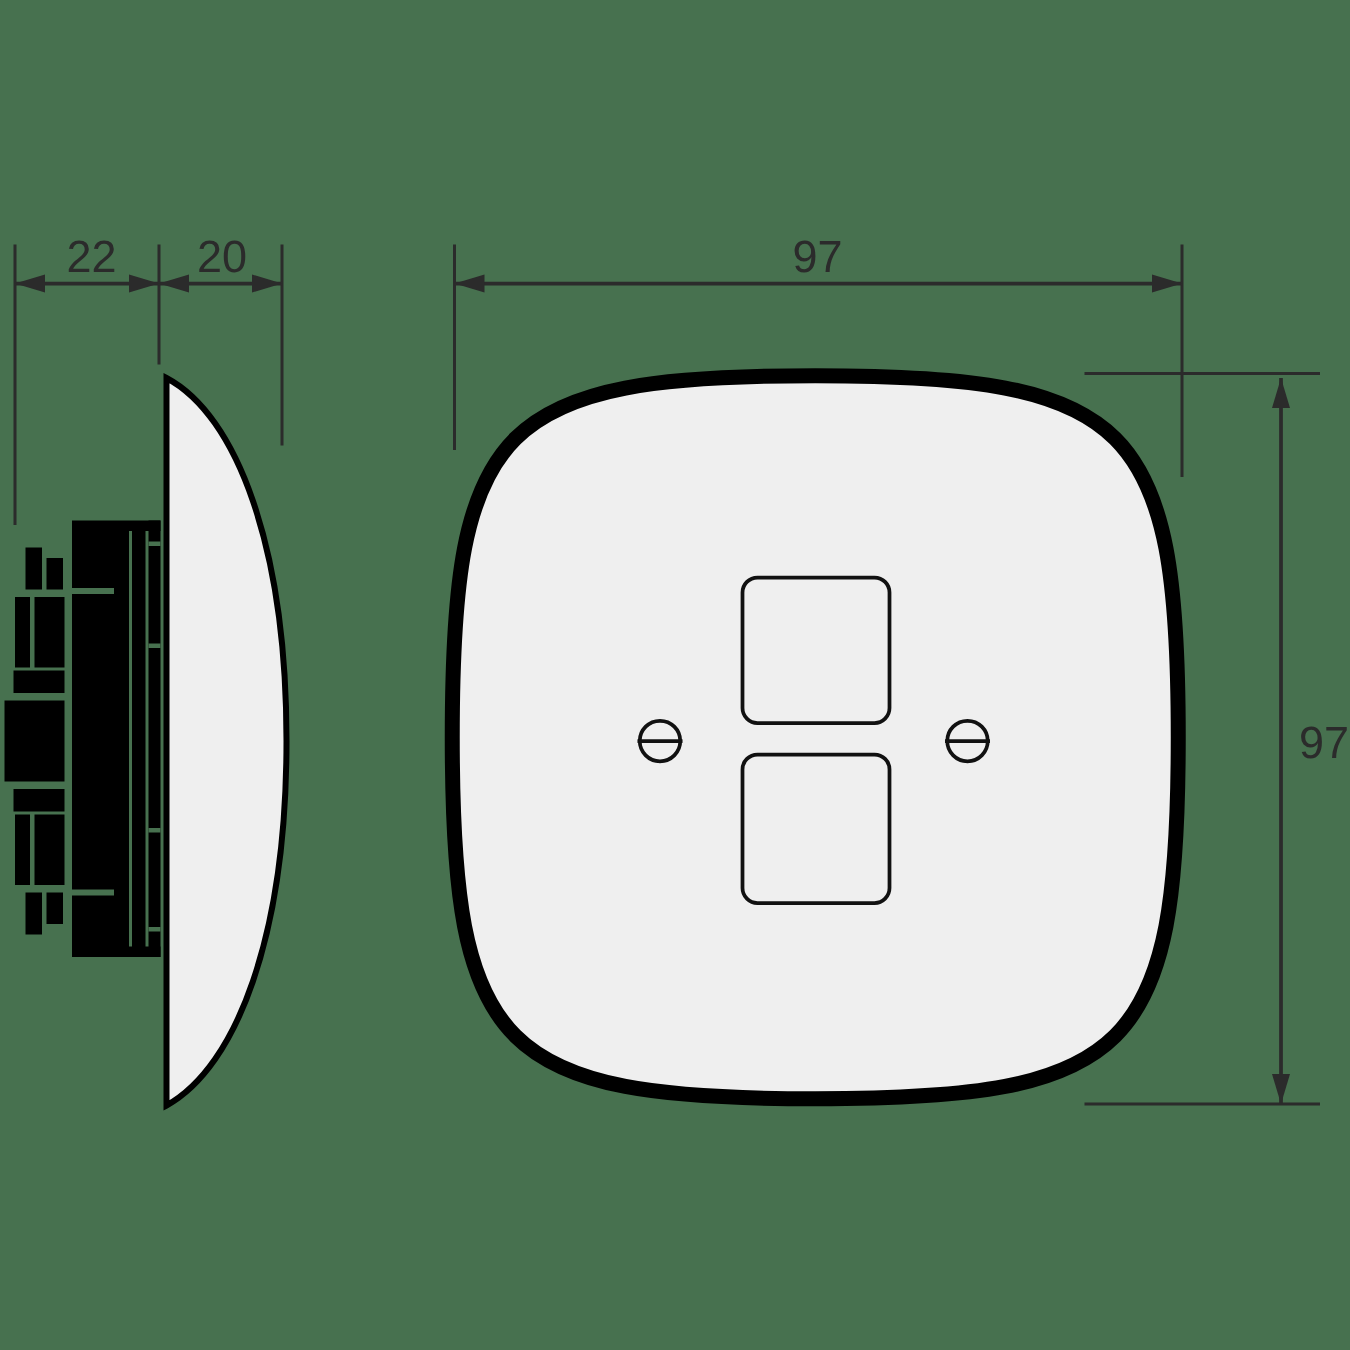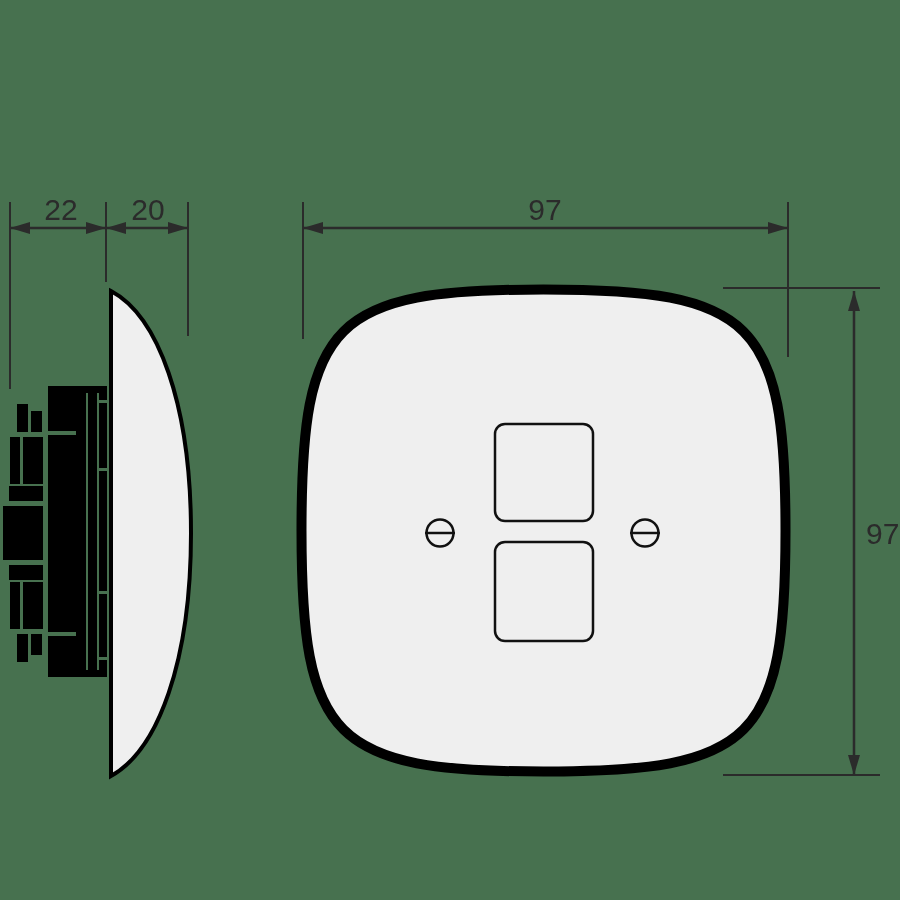--- a/index.html
+++ b/index.html
@@ -8,21 +8,21 @@
     --line:#2B2B2B;
     --silhouette:#000000;
   }
   html,body{margin:0;padding:0;}
   body{
     width:900px;height:900px;
     background:var(--bg,#47714F);
     font-family:"Liberation Sans", sans-serif;
     overflow:hidden;
   }
-  .drawing-stage{width:900px;height:652px;position:relative;margin-top:39px;}
+  .drawing-stage{width:900px;height:652px;position:relative;}
   svg{display:block;}
   .dim-line{stroke:var(--line,#2B2B2B);stroke-width:2.5;fill:none;}
   .ext-line{stroke:var(--line,#2B2B2B);stroke-width:2;fill:none;}
   .arrow{fill:var(--line,#2B2B2B);stroke:none;}
   .dim-text{
     fill:var(--line,#2B2B2B);
     font-family:"Liberation Sans", sans-serif;
     font-size:30px;
   }
   .plate-shape{fill:var(--plate,#EFEFEF);stroke:#000;}

